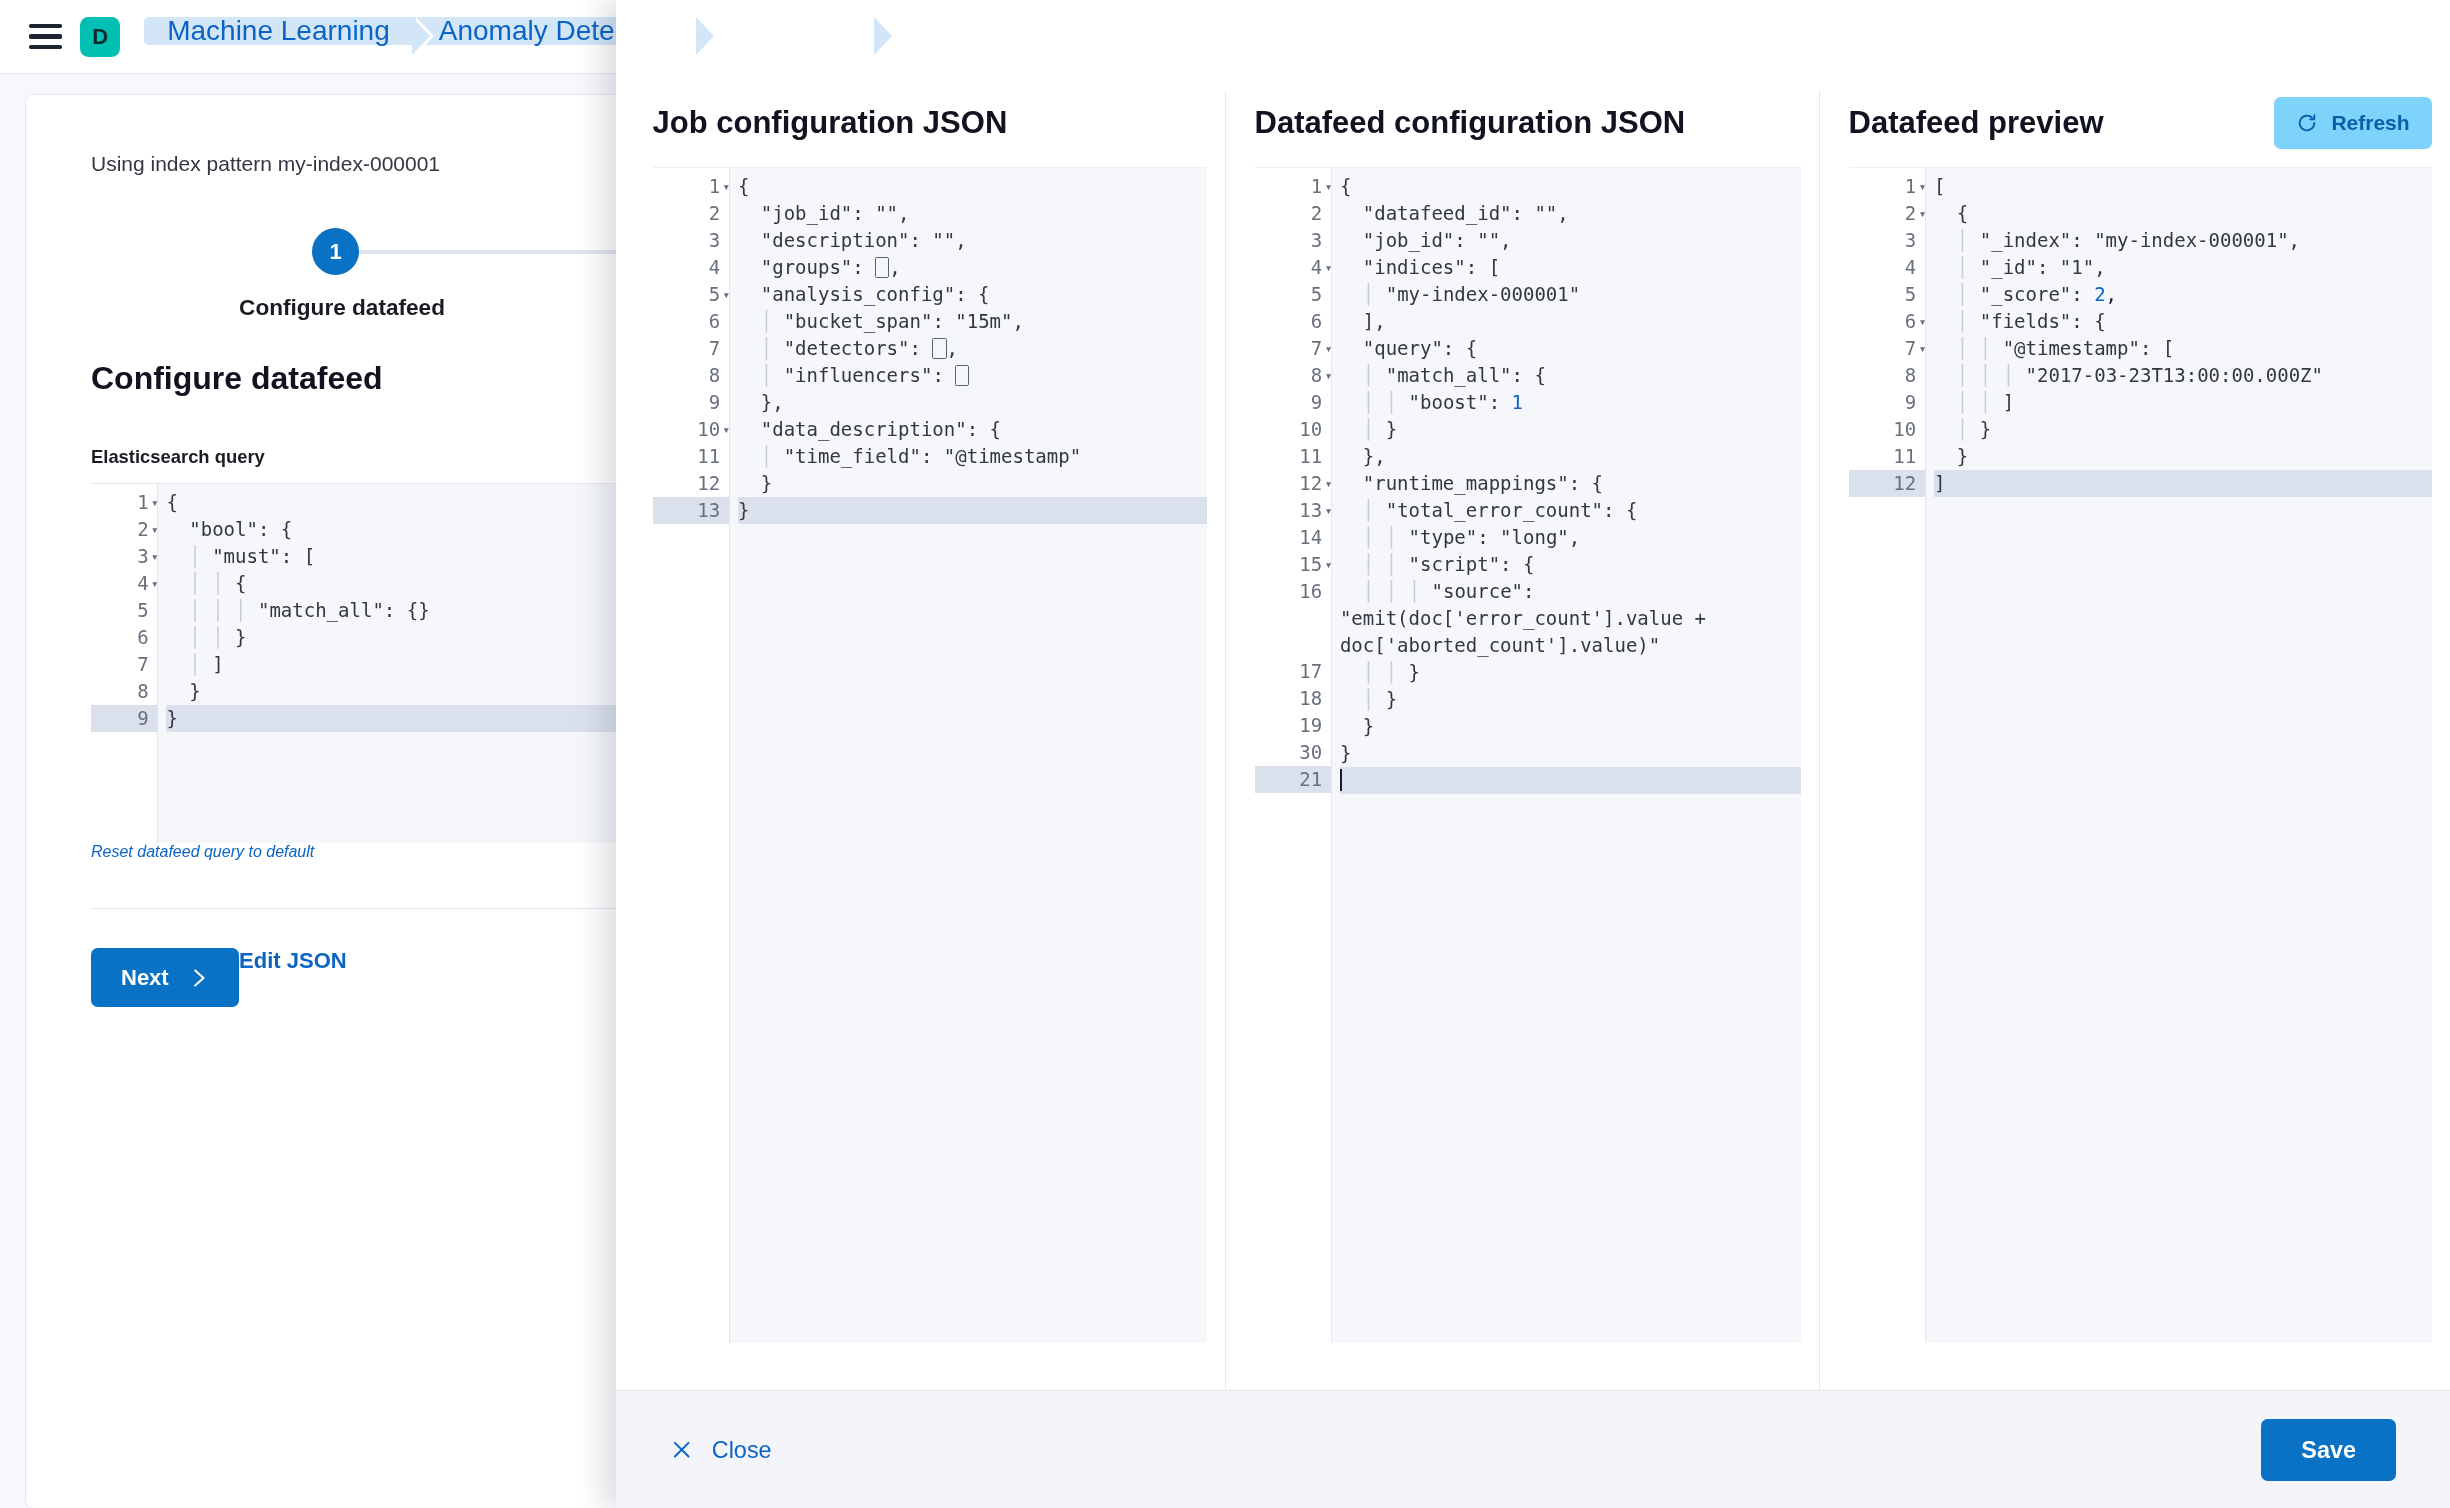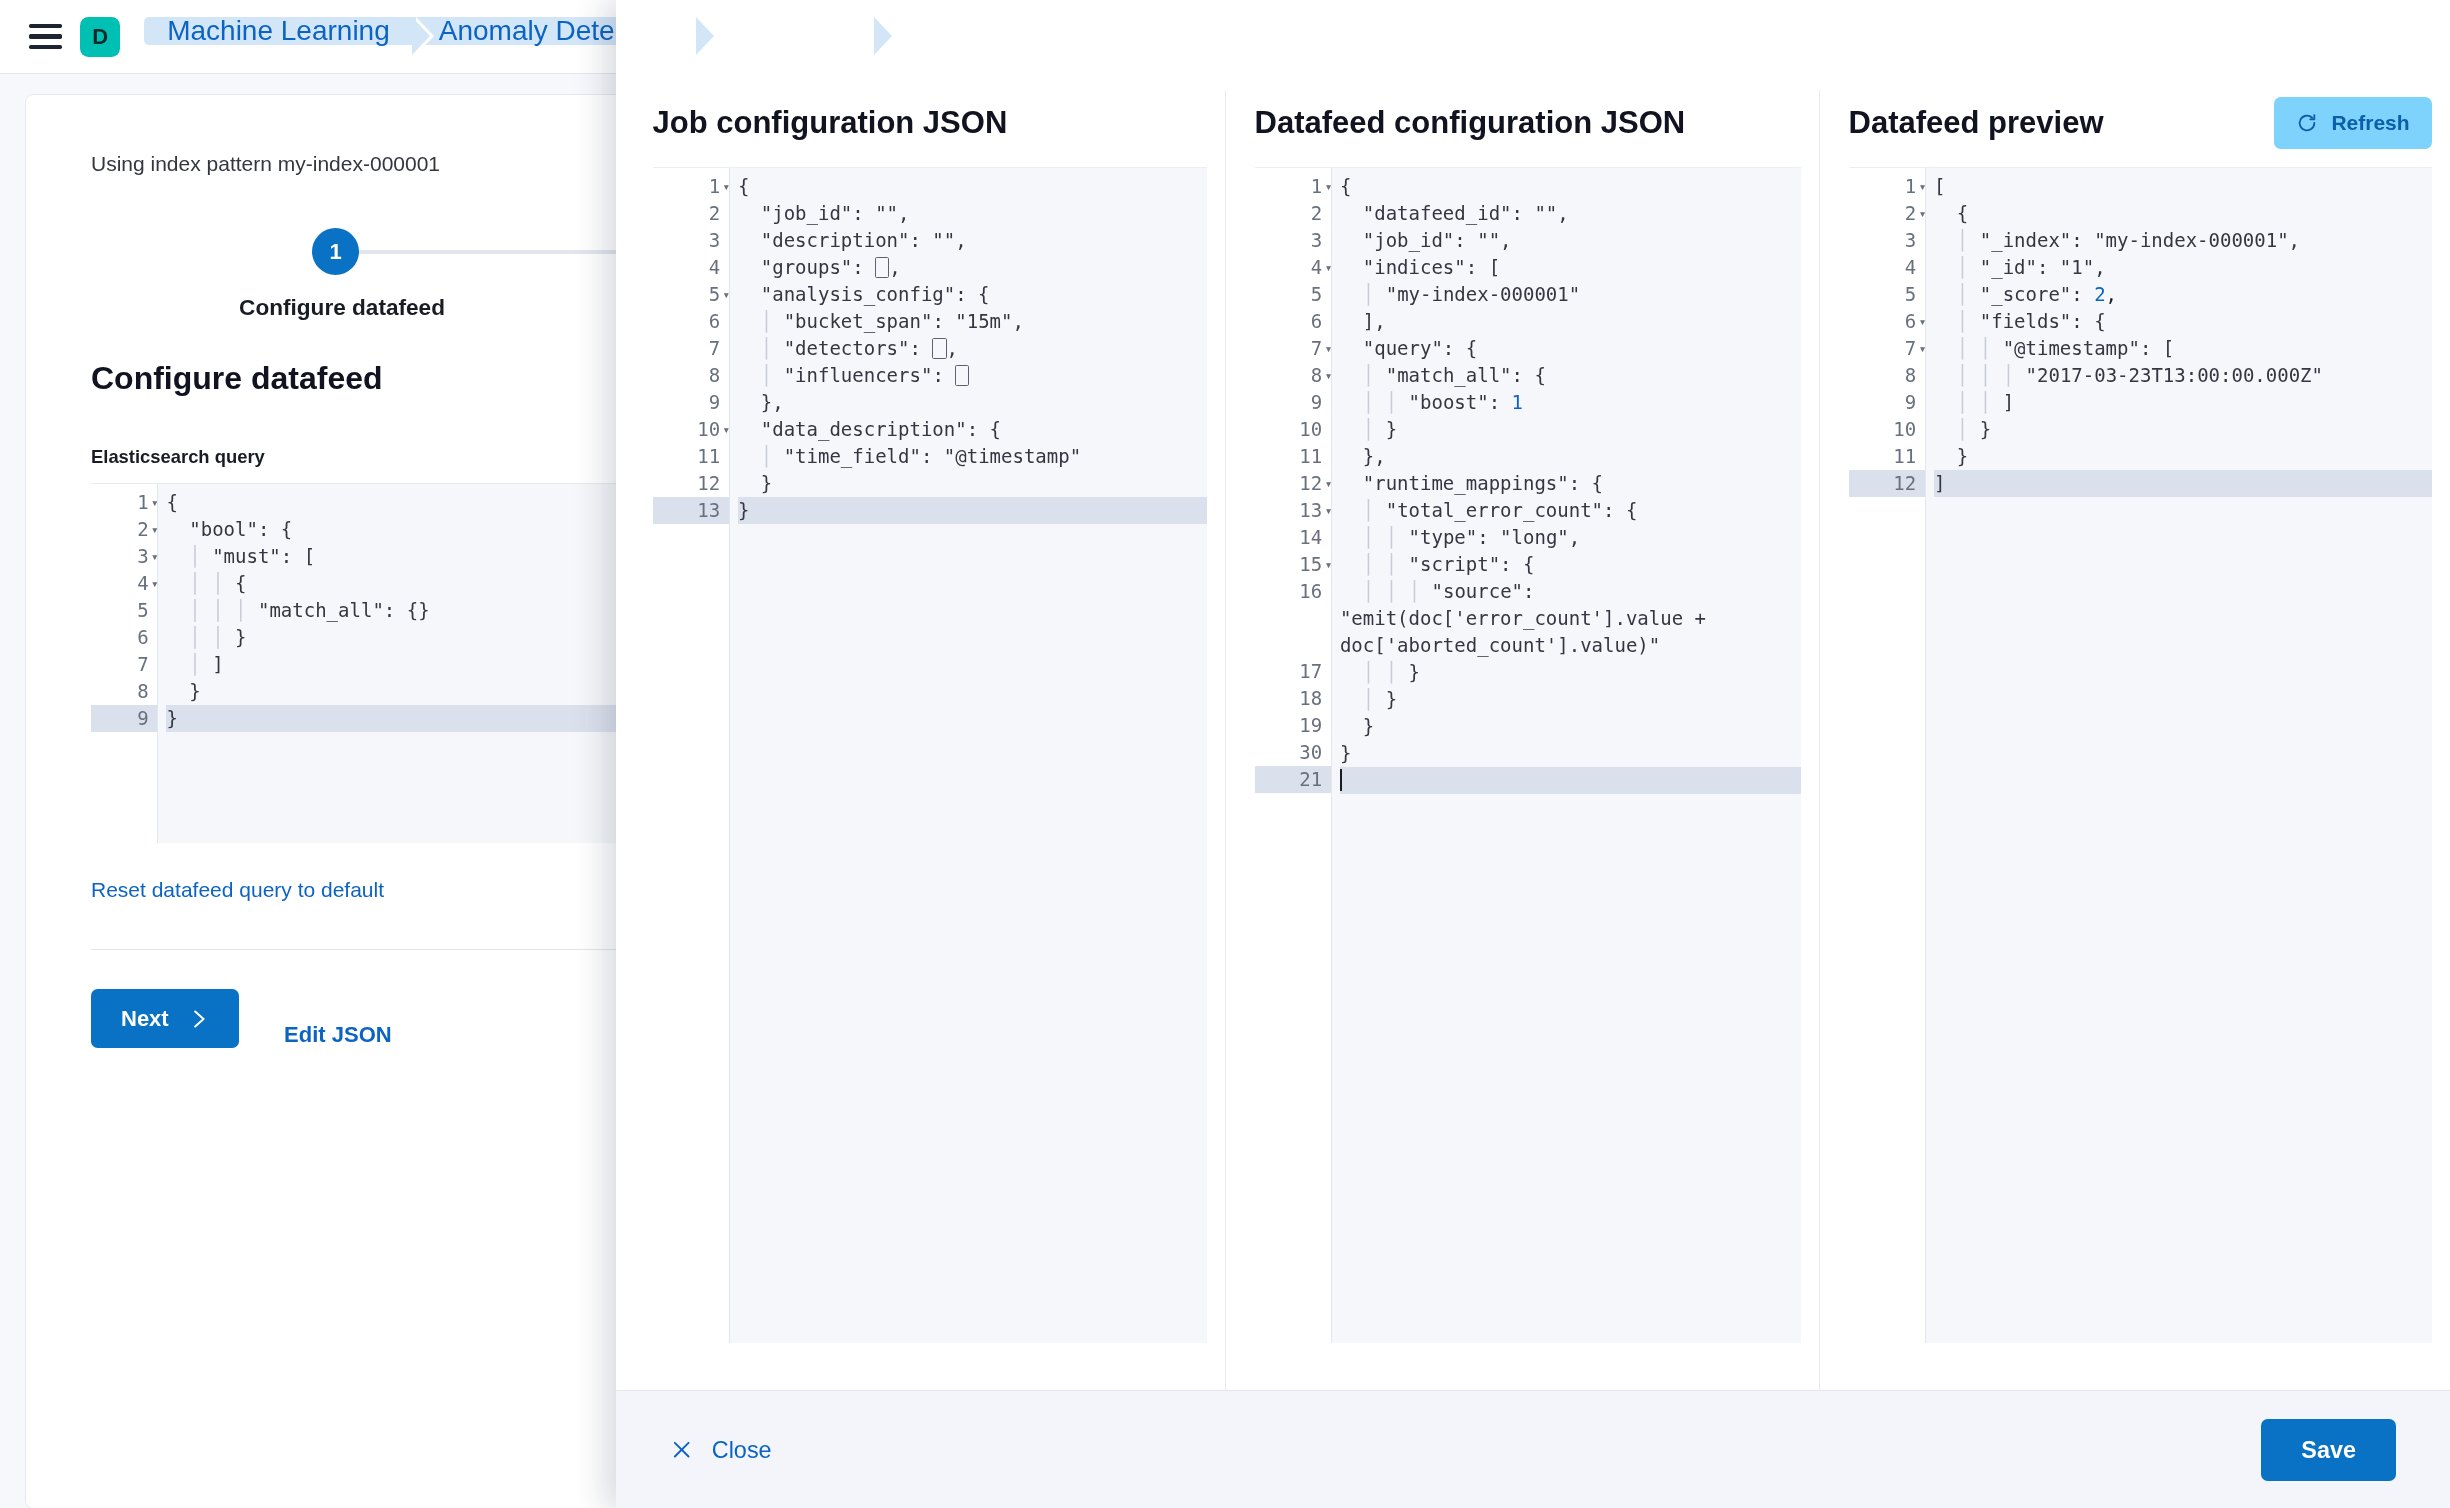--- a/index.html
+++ b/index.html
@@ -132,25 +132,25 @@
   }
 
   
   .left-editor {
     margin-top: 15px; width: 586px; height: 360px;
     border-top: 0.8px solid #e8eaf0;
   }
   .left-editor .gutter { width: 67px; }
 
   .reset-link {
-    margin-top: 35px; font-size: 21px; color: #0b64c4; cursor: pointer;
+    font-size: 16px; color: #0b64c4; cursor: pointer; font-style: italic;
   }
   .divider-h { margin-top: 47px; width: 586px; height: 0.8px; background: #e2e5ec; }
 
-  .btn-row { margin-top: 39px; display: flex; align-items: flex-end; gap: 45px; }
+  .btn-row { margin-top: 39px; display: flex; align-items: flex-start; }
   .btn-primary {
     background: #0a72c4; color: #fff; border: none; border-radius: 6.7px;
     height: 59px; padding: 0 30px; font-size: 22px; font-weight: 700;
     display: flex; align-items: center; gap: 22px; cursor: pointer;
     font-family: "Liberation Sans", sans-serif;
   }
   .link-btn {
     font-size: 22px; font-weight: 700; color: #0b64c4; cursor: pointer;
   }
 

